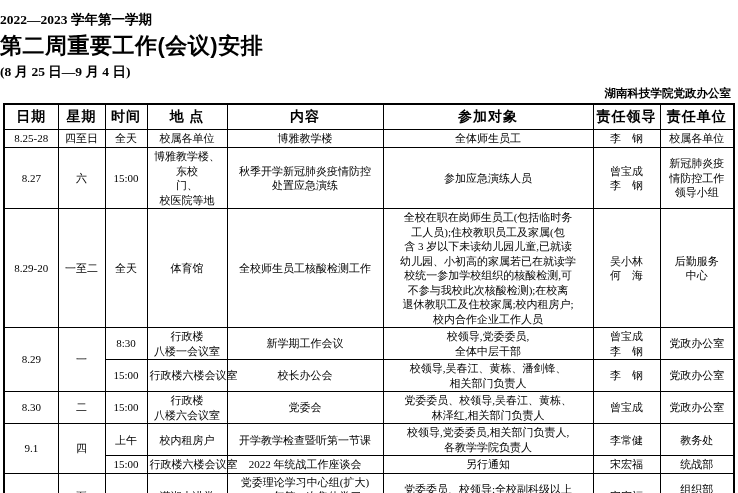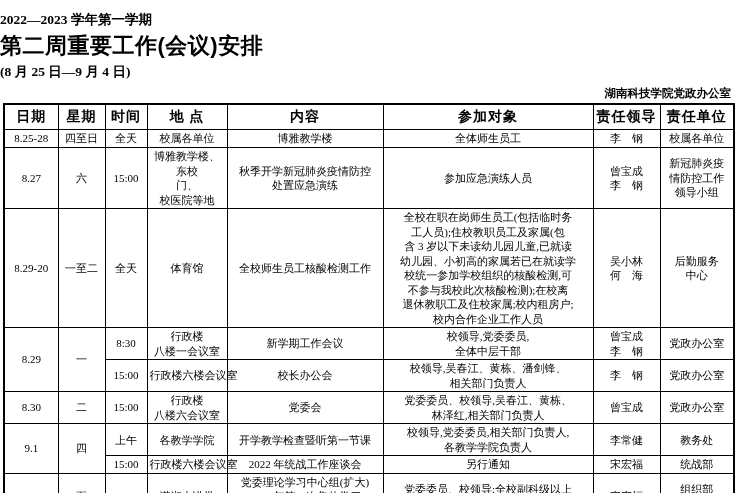--- a/index.html
+++ b/index.html
@@ -179,21 +179,21 @@
           <td>党委会</td>
           <td>党委委员、校领导,吴春江、黄栋、
 林泽红,相关部门负责人</td>
           <td>曾宝成</td>
           <td>党政办公室</td>
         </tr>
         <tr>
           <td rowspan="2">9.1</td>
           <td rowspan="2">四</td>
           <td>上午</td>
-          <td>各教学学院</td>
+          <td>校内租房户</td>
           <td>开学教学检查暨听第一节课</td>
           <td>校领导,党委委员,相关部门负责人,
 各教学学院负责人</td>
           <td>李常健</td>
           <td>教务处</td>
         </tr>
         <tr>
           <td>15:00</td>
           <td>行政楼六楼会议室</td>
           <td>2022 年统战工作座谈会</td>

